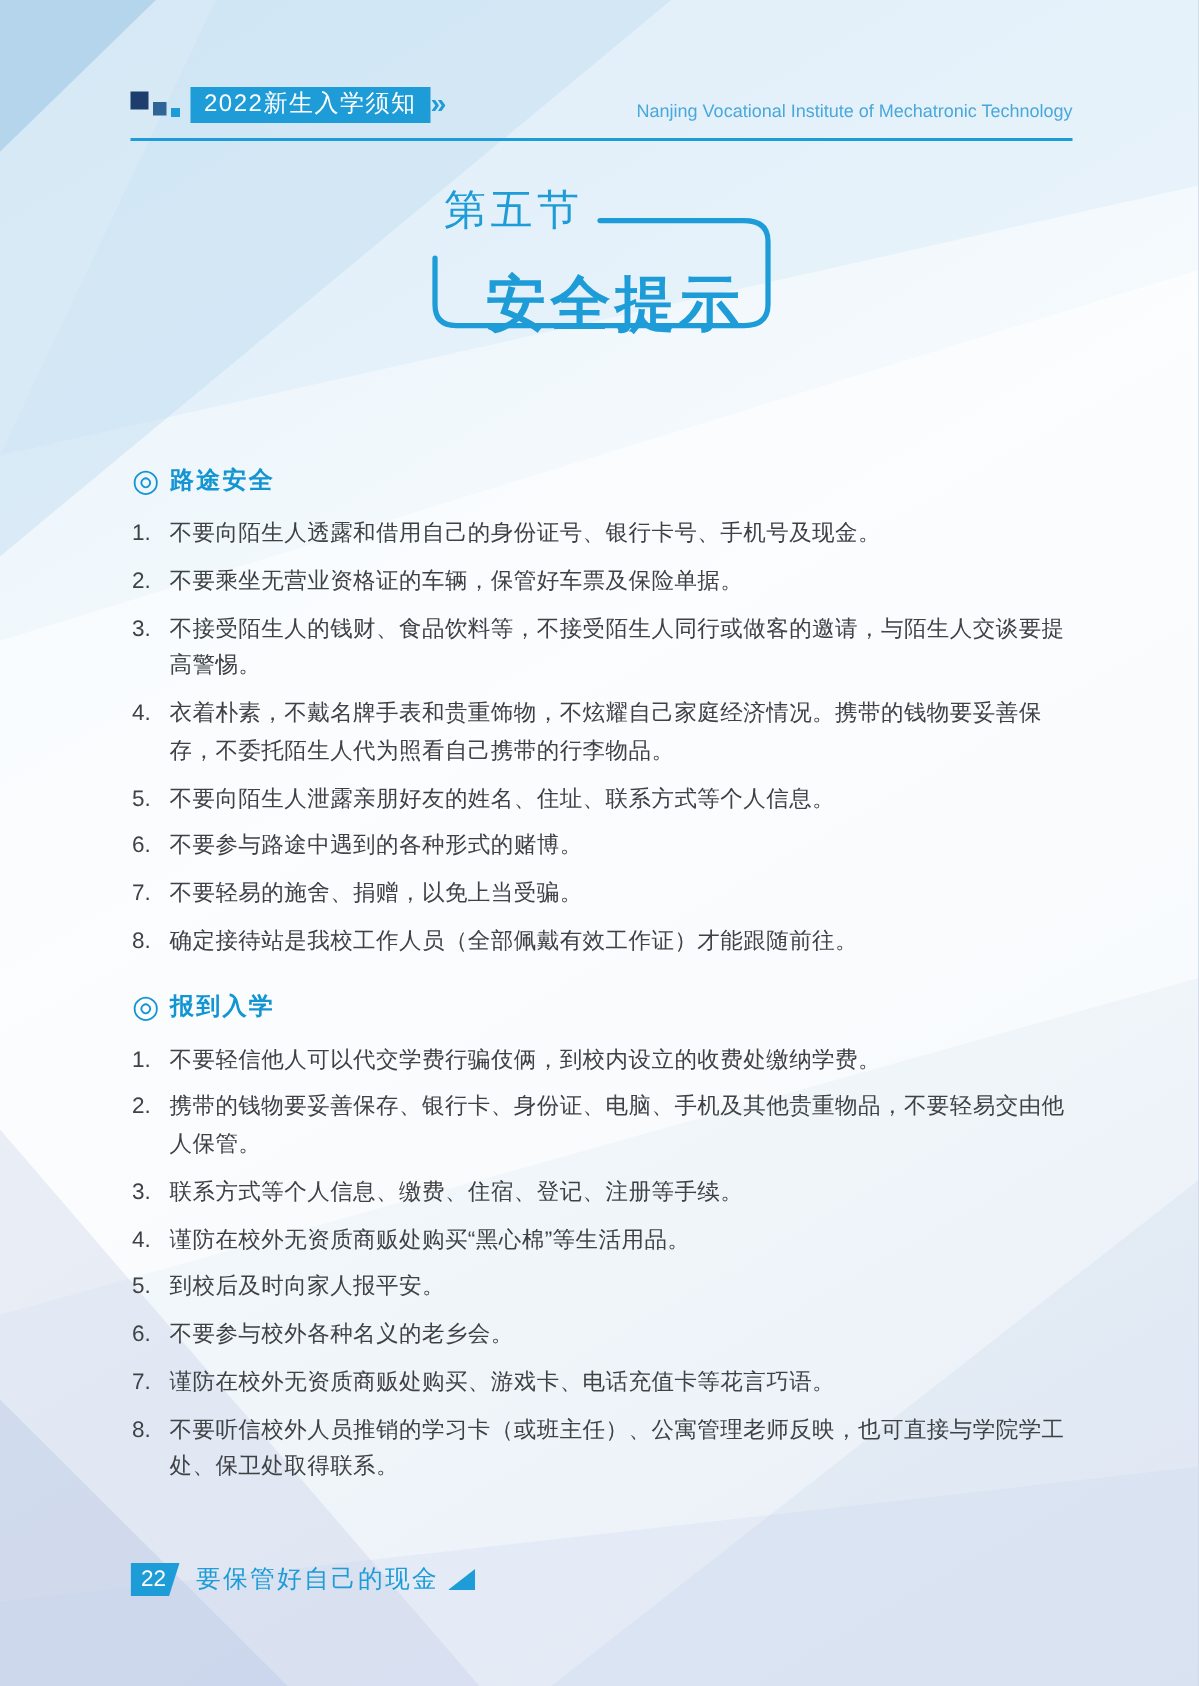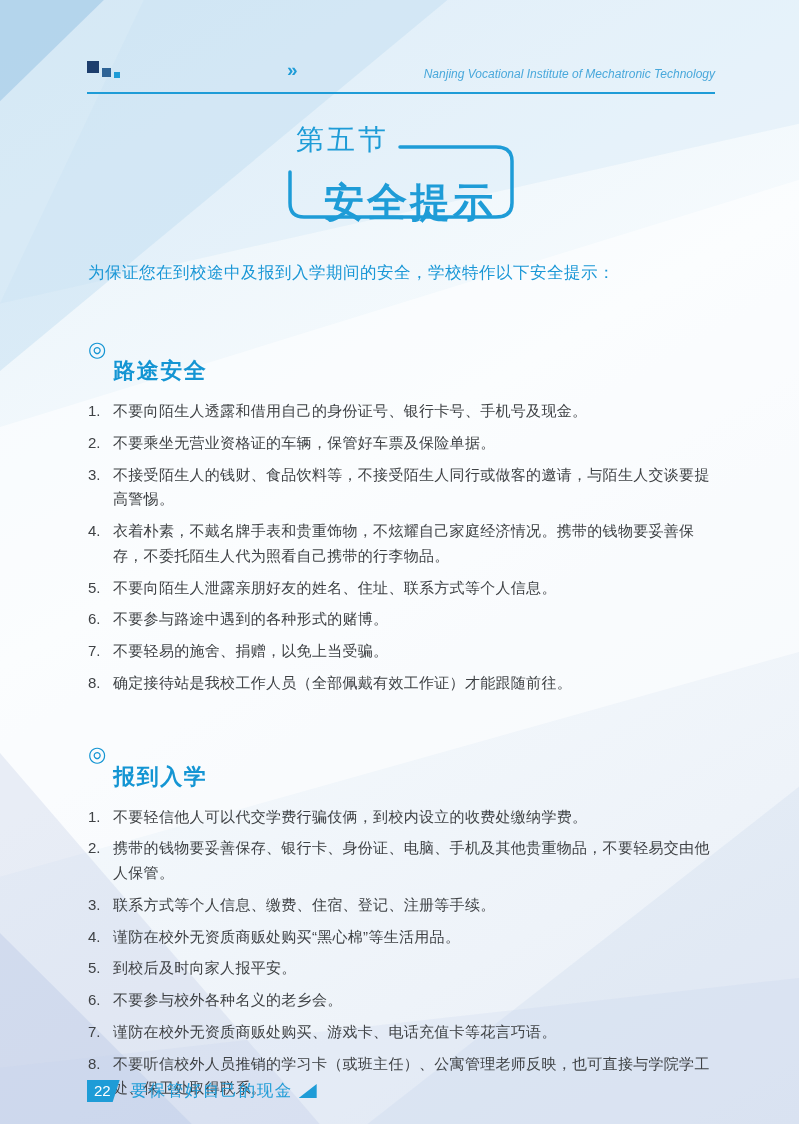--- a/index.html
+++ b/index.html
@@ -25,46 +25,46 @@
   .header { position:absolute; left:87px; top:58px; width:628px; height:36px;
             border-bottom:2px solid #1e9cd7; }
   .sq { position:absolute; display:block; }
   .sq1 { left:0;  top:3px;  width:12px; height:12px; background:#1d3e6d; }
   .sq2 { left:15px; top:10px; width:9px; height:9px;  background:#2f6496; }
   .sq3 { left:27px; top:14px; width:6px; height:6px;  background:#1e9cd7; }
   .hbadge { position:absolute; left:40px; top:0; height:24px; line-height:24px;
             background:#1e9cd7; color:#fff; font-size:16px; padding:0 9px;
             letter-spacing:1px; white-space:nowrap; }
   .hchev { position:absolute; left:200px; top:1px; color:#1e9cd7; font-size:19px; font-weight:bold; }
-  .heng  { position:absolute; right:0; top:9px; color:#49a8db; font-size:12px;font-style:italic; }
+  .heng  { position:absolute; right:0; top:9px; color:#49a8db; font-size:12px; }
 
   
   .titlebox { position:absolute; left:287px; top:127px; width:228px; height:94px; }
   .titlebox svg { position:absolute; left:0; top:17px; }
   .kicker { position:absolute; left:9px; top:-6px; font-size:28px; color:#1e9cd7;
             letter-spacing:3px; font-weight:500; }
   .bigtitle { position:absolute; left:37px; top:38px; font-size:40px; font-weight:bold;
               color:#1e9cd7; letter-spacing:3px; white-space:nowrap;margin-top:10px; }
 
   
   .intro { position:absolute; left:88px; top:262px; width:640px;
            color:#1a97d6; font-size:16.5px; letter-spacing:.5px; }
 
   
   .content { position:absolute; left:88px; top:310px; width:630px; }
   .sec-head { display:flex; align-items:center; margin-bottom:13px; }
   .marker { color:#1495d3; font-size:21px; margin-right:7px; line-height:1; }
-  .sec-head h2 { color:#1495d3; font-size:22px; font-weight:bold; letter-spacing:1.5px;margin-top:46px; }
+  .sec-head h2 { color:#1495d3; font-size:16px; font-weight:bold; letter-spacing:1.5px; }
   .sec + .sec { margin-top:20px; }
   .item { display:flex; margin-bottom:7px; color:#3f4245; font-size:15px; line-height:1.65; }
   .item .num { width:25px; flex:0 0 25px; }
   .item .txt { flex:1; letter-spacing:.3px; }
 
   
-  .footer { position:absolute; left:87px; top:1080px; display:flex; align-items:center;justify-content:center; }
+  .footer { position:absolute; left:87px; top:1042px; display:flex; align-items:center;justify-content:center; }
   .pagenum { background:#1e9cd7; color:#fff; font-size:15px; line-height:20px;
              padding:1px 9px 1px 7px; clip-path:polygon(0 0,100% 0,calc(100% - 7px) 100%,0 100%); }
   .school { color:#1e9cd7; font-size:16.5px; letter-spacing:1.5px; margin-left:11px; }
   .flagtri { width:18px; height:14px; background:#1e9cd7; margin-left:6px;
              clip-path:polygon(100% 0,100% 100%,0 100%); }
 </style>
 </head>
 <body>
 
 <div class="page">
@@ -75,33 +75,33 @@
   <div class="facet f4"></div>
   <div class="facet f5"></div>
   <div class="facet f6"></div>
   <div class="facet f7"></div>
   <div class="facet f8"></div>
 
   <div class="header">
     <span class="sq sq1"></span>
     <span class="sq sq2"></span>
     <span class="sq sq3"></span>
+    <span class="hbadge">2022新生入学须知</span>
     <span class="hchev">»</span>
     <span class="heng">Nanjing Vocational Institute of Mechatronic Technology</span>
   </div>
 
   <div class="titlebox">
     <svg width="228" height="77" viewBox="0 0 228 77">
       <path d="M3 28 L3 59 Q3 73 17 73 L209 73 Q225 73 225 59 L225 17 Q225 3 209 3 L113 3" fill="none" stroke="#1e9cd7" stroke-width="3.5" stroke-linecap="round"></path>
     </svg>
     <div class="kicker">第五节</div>
     <div class="bigtitle">安全提示</div>
   </div>
 
-  <p class="intro">为保证您在到校途中及报到入学期间的安全，学校特作以下安全提示：</p>
 
   <div class="content">
 
     <div class="sec">
       <div class="sec-head">
         <span class="marker">◎</span>
         <h2>路途安全</h2>
       </div>
       <div class="items">
 

